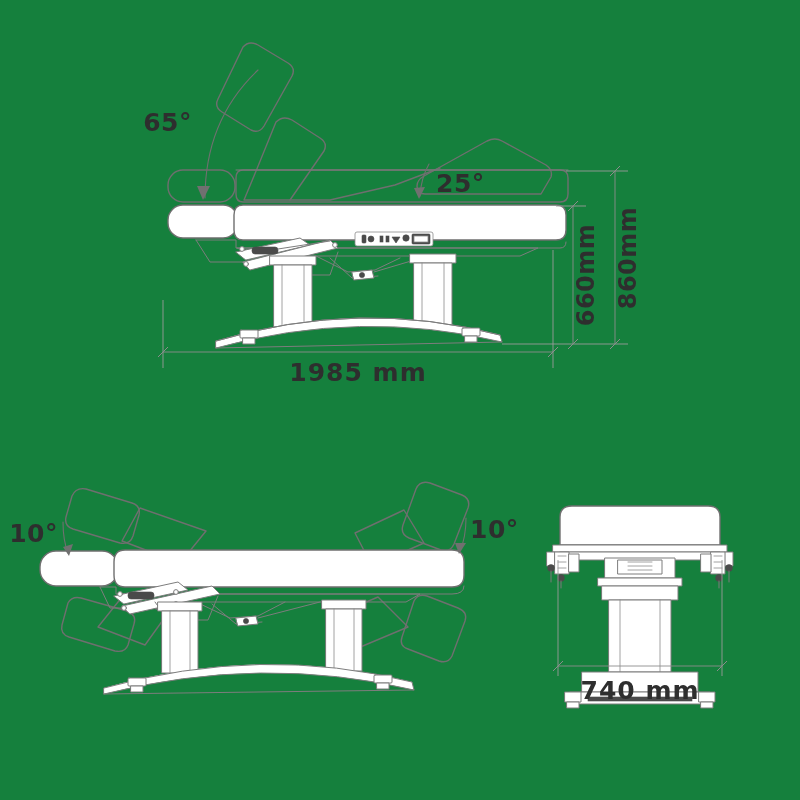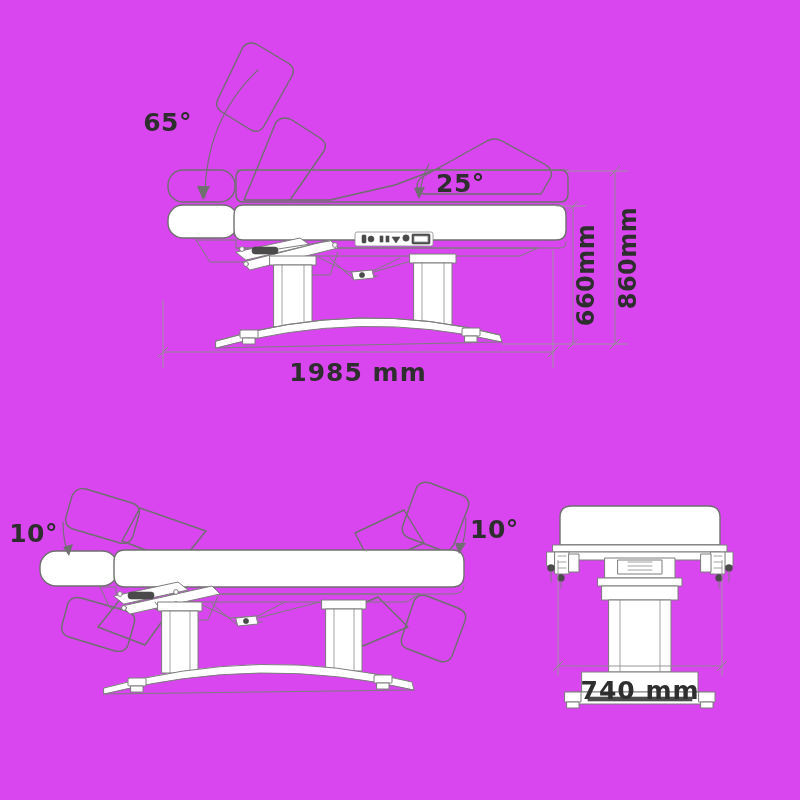--- a/index.html
+++ b/index.html
@@ -13,21 +13,21 @@
     height: 800px;
     font-family: "DejaVu Sans", "Liberation Sans", sans-serif;
     overflow: hidden;
     position: relative;
   }
   #sheet {
     position: absolute;
     left: 0; top: 0;
     width: 800px;
     height: 800px;
-    background: #d946ef;
+    background: #15803d;
   }
   svg.drawing {
     position: absolute;
     left: 0; top: 0;
     width: 800px;
     height: 800px;
     display: block;
   }
   
   .outline {

